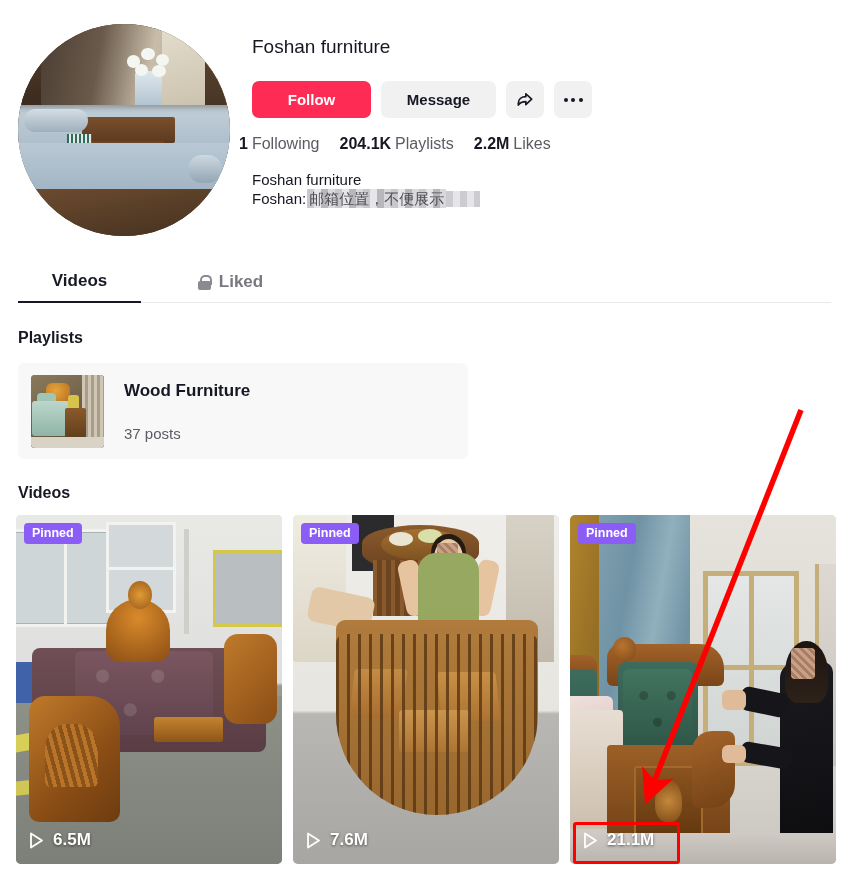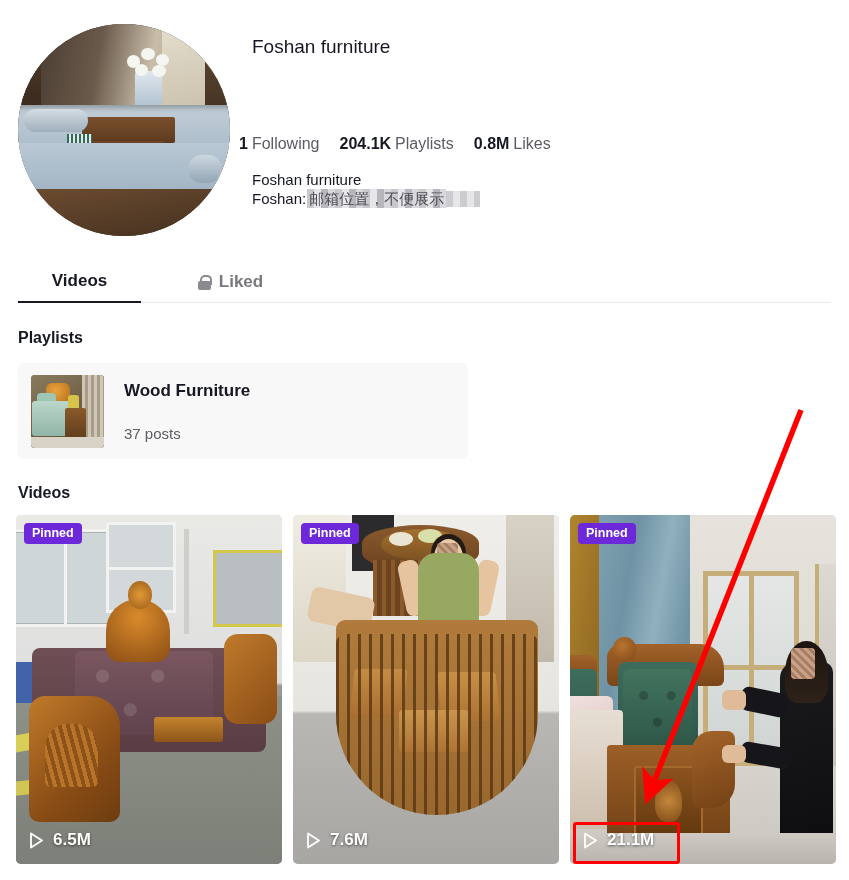--- a/index.html
+++ b/index.html
@@ -148,21 +148,21 @@
   .pl-name { font-size:17px; font-weight:700; color:#161823; line-height:22px; }
   .pl-count{ font-size:15px; color:#5b5c63; margin-top:22px; line-height:19px; }
 
   
   .vid-title { left:18px; top:484px; }
   .video-grid { position:absolute; left:16px; top:515px; width:822px; height:350px;
                 display:grid; grid-template-columns:266px 266px 266px; gap:11px; }
   .video-card { position:relative; width:266px; height:349px; border-radius:5px;
                 overflow:hidden; cursor:pointer; background:#d7d7da; }
   .thumb-art { position:absolute; inset:0; }
-  .badge-pinned { position:absolute; left:8px; top:8px; background:#6d28d9; color:#fff;
+  .badge-pinned { position:absolute; left:8px; top:8px; background:#8b5cf6; color:#fff;
                   font-size:12.5px; font-weight:700; padding:3px 8px; border-radius:4px;
                   line-height:15px; }
   .views { position:absolute; left:13px; bottom:14px; display:flex; align-items:center; gap:9px;
            color:#fff; font-size:17px; font-weight:700; text-shadow:0 1px 3px rgba(0,0,0,.55); }
   .play-ico { width:15px; height:17px; position:relative; flex:0 0 auto; }
   .play-ico svg { position:absolute; left:0; top:0; }
 
   
   .t1-wall { position:absolute; inset:0; background:linear-gradient(180deg,#e9e9e6 0%,#dedede 48%,#9a9a92 49%,#8e8e86 100%); }
   .t1-winA { position:absolute; left:-2%; top:4%; width:40%; height:28%;
@@ -345,30 +345,48 @@
         <div class="av-sofa2"></div>
         <div class="av-roll2"></div>
         <div class="av-floor"></div>
       </div>
     </div>
 
     <div class="identity">
       <span class="display-name">Foshan furniture</span>
     </div>
 
+    <div class="action-row">
+      <button class="btn btn-follow">Follow</button>
+      <button class="btn btn-message">Message</button>
+      <button class="btn btn-icon">
+        <span>
+          <svg width="20" height="20" viewBox="0 0 24 24" fill="none" stroke="#161823" stroke-width="2" stroke-linejoin="round" stroke-linecap="round">
+            <path d="M4 16c0-5 4-8 9-8V4.5L20 11l-7 6.5V14c-4 0-7 1-9 4z"></path>
+          </svg>
+        </span>
+      </button>
+      <button class="btn btn-icon">
+        <span class="dots">
+            <i></i>
+            <i></i>
+            <i></i>
+          </span>
+      </button>
+    </div>
 
     <div class="stats">
       <div class="stat">
         <span class="num">1</span><span class="lbl">Following</span>
       </div>
       <div class="stat">
         <span class="num">204.1K</span><span class="lbl">Playlists</span>
       </div>
       <div class="stat">
-        <span class="num">0.8M</span><span class="lbl">Likes</span>
+        <span class="num">2.2M</span><span class="lbl">Likes</span>
       </div>
     </div>
 
     <div class="bio">
       <div class="bio-line">
         <span>Foshan furniture</span>
       </div>
       <div class="bio-line">
         <span>Foshan:</span>
           <span class="mask-cn">邮箱位置，不便展示</span>

